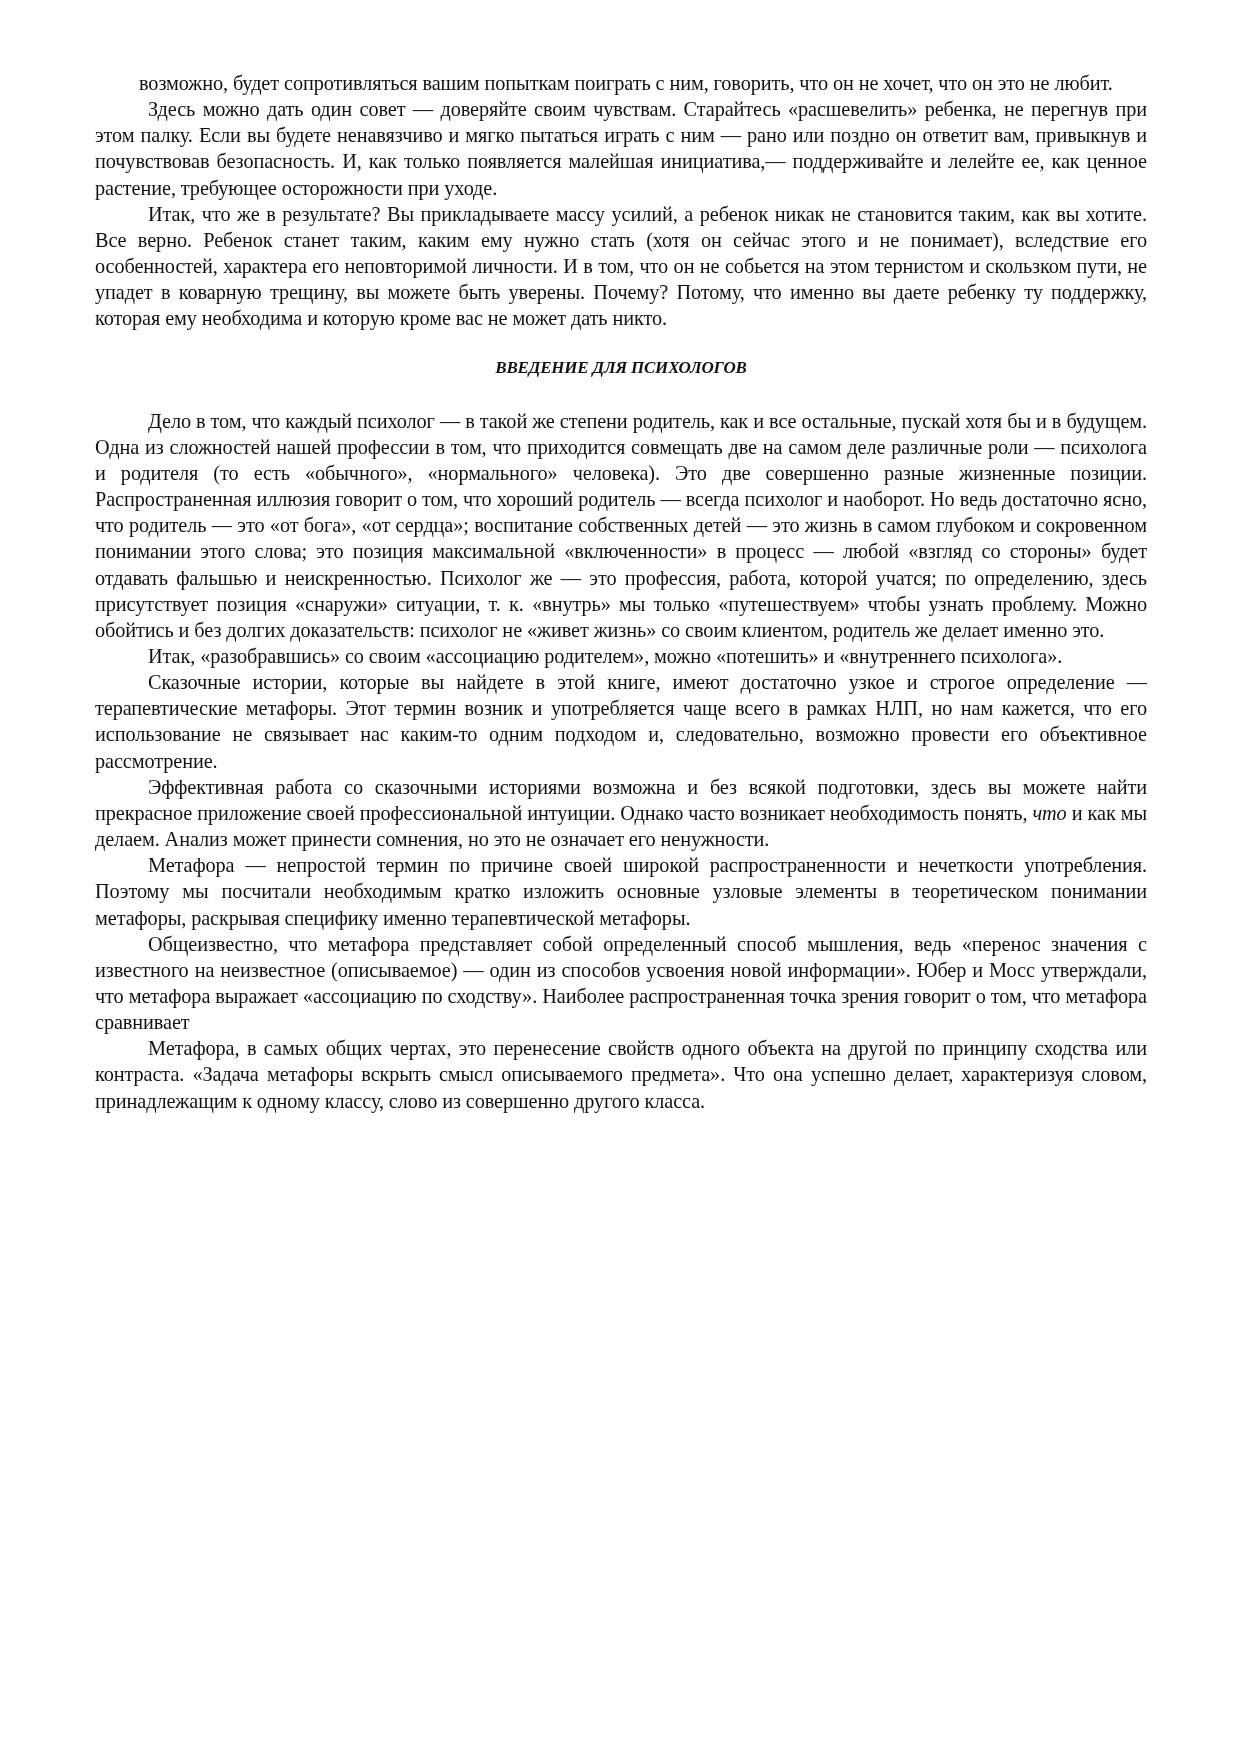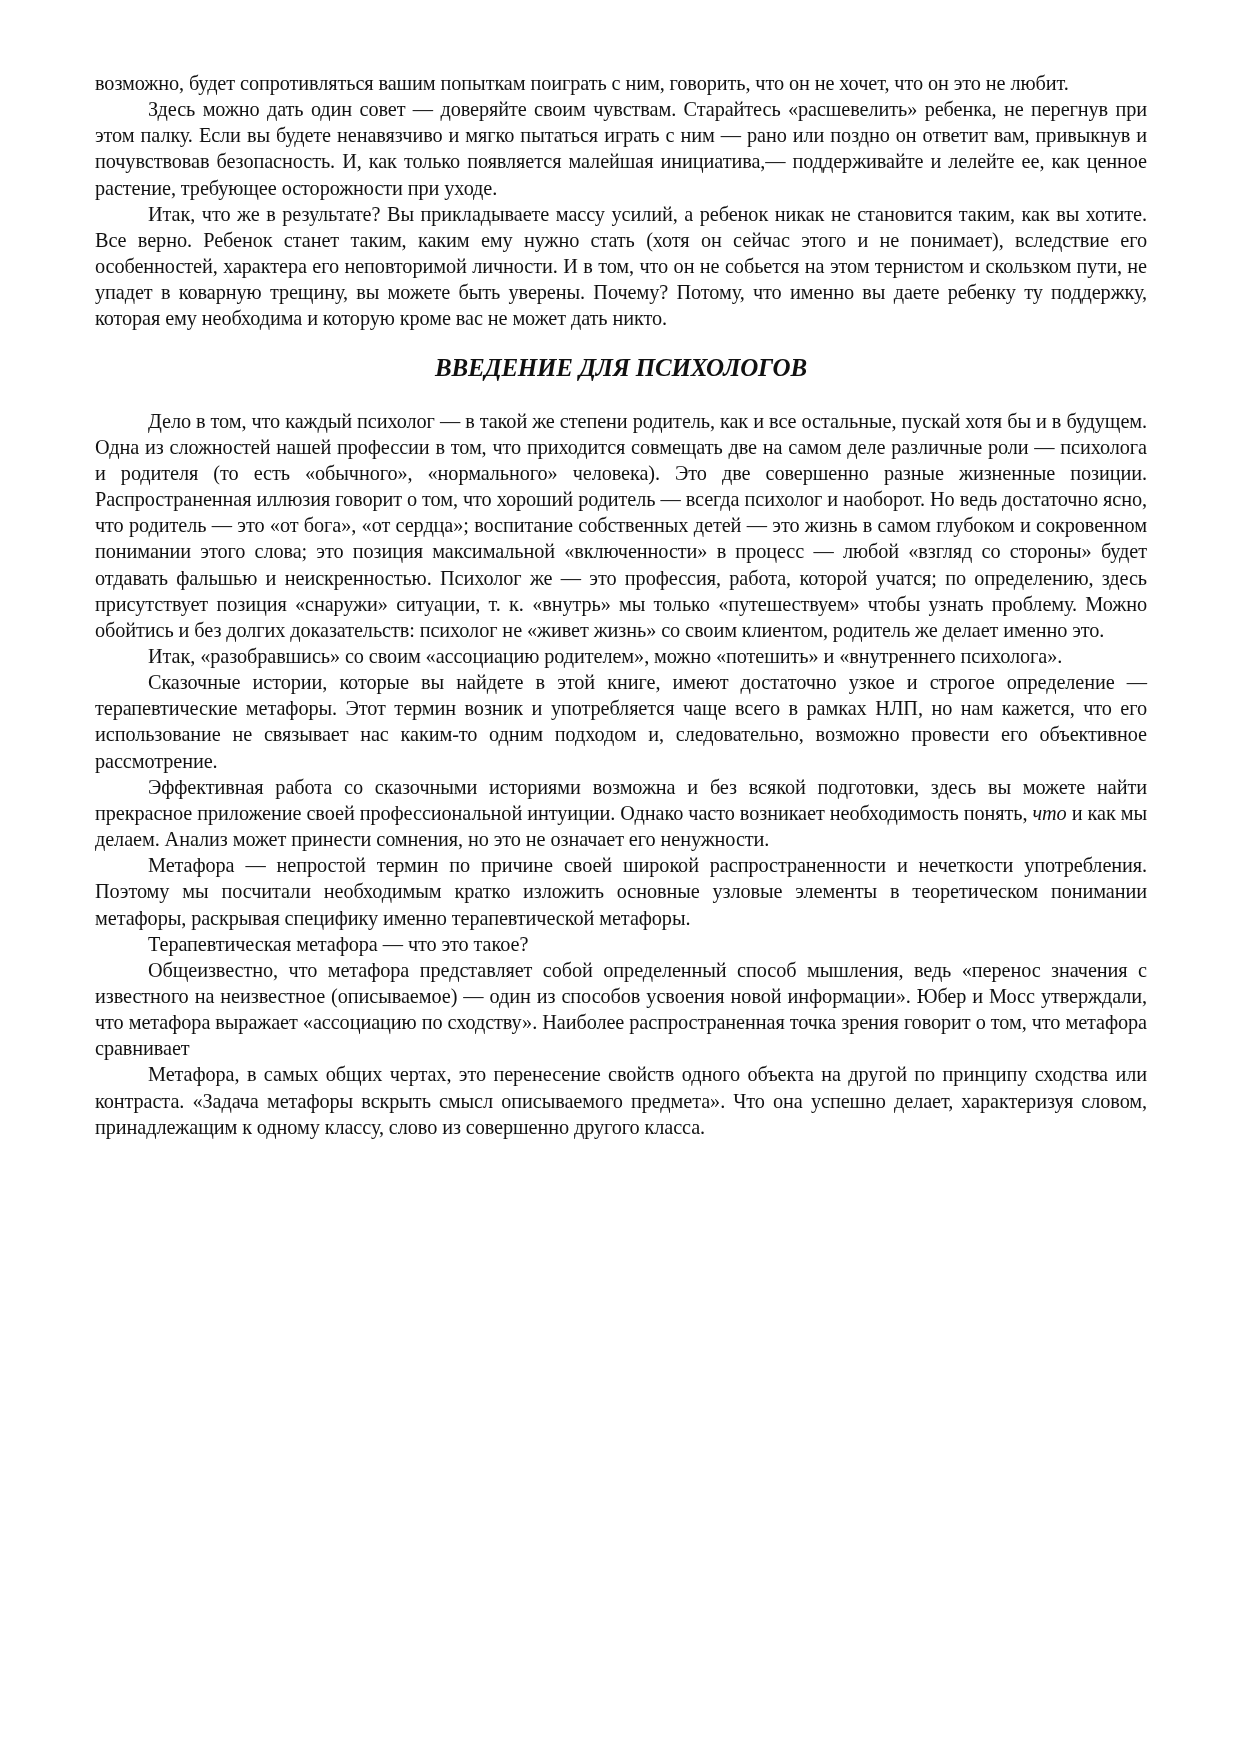--- a/index.html
+++ b/index.html
@@ -24,27 +24,28 @@
   .para {
     margin: 0;
     font-size: 20.3px;
     line-height: 26.15px;
     text-align: justify;
     text-indent: 53px;
     letter-spacing: -0.1px;
   }
   .para.noindent {
     text-indent: 0;
+    margin-left: 44px;
   }
   .heading {
     margin: 0;
     text-align: center;
     font-weight: bold;
     font-style: italic;
-    font-size: 25px;
+    font-size: 17px;
     line-height: 26px;
     padding-top: 23px;
     padding-bottom: 27px;
     letter-spacing: -0.2px;
   }
   .it {
     font-style: italic;
   }
 </style>
 </head>
@@ -56,17 +57,16 @@
   <p class="para">Здесь можно дать один совет — доверяйте своим чувствам. Старайтесь «расшевелить» ребенка, не перегнув при этом палку. Если вы будете ненавязчиво и мягко пытаться играть с ним — рано или поздно он ответит вам, привыкнув и почувствовав безопасность. И, как только появляется малейшая инициатива,— поддерживайте и лелейте ее, как ценное растение, требующее осторожности при уходе.</p>
   <p class="para">Итак, что же в результате? Вы прикладываете массу усилий, а ребенок никак не становится таким, как вы хотите. Все верно. Ребенок станет таким, каким ему нужно стать (хотя он сейчас этого и не понимает), вследствие его особенностей, характера его неповторимой личности. И в том, что он не собьется на этом тернистом и скользком пути, не упадет в коварную трещину, вы можете быть уверены. Почему? Потому, что именно вы даете ребенку ту поддержку, которая ему необходима и которую кроме вас не может дать никто.</p>
 
   <h2 class="heading">ВВЕДЕНИЕ ДЛЯ ПСИХОЛОГОВ</h2>
 
   <p class="para">Дело в том, что каждый психолог — в такой же степени родитель, как и все остальные, пускай хотя бы и в будущем. Одна из сложностей нашей профессии в том, что приходится совмещать две на самом деле различные роли — психолога и родителя (то есть «обычного», «нормального» человека). Это две совершенно разные жизненные позиции. Распространенная иллюзия говорит о том, что хороший родитель — всегда психолог и наоборот. Но ведь достаточно ясно, что родитель — это «от бога», «от сердца»; воспитание собственных детей — это жизнь в самом глубоком и сокровенном понимании этого слова; это позиция максимальной «включенности» в процесс — любой «взгляд со стороны» будет отдавать фальшью и неискренностью. Психолог же — это профессия, работа, которой учатся; по определению, здесь присутствует позиция «снаружи» ситуации, т. к. «внутрь» мы только «путешествуем» чтобы узнать проблему. Можно обойтись и без долгих доказательств: психолог не «живет жизнь» со своим клиентом, родитель же делает именно это.</p>
   <p class="para">Итак, «разобравшись» со своим «ассоциацию родителем», можно «потешить» и «внутреннего психолога».</p>
   <p class="para">Сказочные истории, которые вы найдете в этой книге, имеют достаточно узкое и строгое определение — терапевтические метафоры. Этот термин возник и употребляется чаще всего в рамках НЛП, но нам кажется, что его использование не связывает нас каким-то одним подходом и, следовательно, возможно провести его объективное рассмотрение.</p>
   <p class="para"><span>Эффективная работа со сказочными историями возможна и без всякой подготовки, здесь вы можете найти прекрасное приложение своей профессиональной интуиции. Однако часто возникает необходимость понять, </span><span class="it">что</span><span> и как мы делаем. Анализ может принести сомнения, но это не означает его ненужности.</span></p>
   <p class="para">Метафора — непростой термин по причине своей широкой распространенности и нечеткости употребления. Поэтому мы посчитали необходимым кратко изложить основные узловые элементы в теоретическом понимании метафоры, раскрывая специфику именно терапевтической метафоры.</p>
-  <p class="para">Терапевтическая метафора — что это такое?</p>
   <p class="para">Общеизвестно, что метафора представляет собой определенный способ мышления, ведь «перенос значения с известного на неизвестное (описываемое) — один из способов усвоения новой информации». Юбер и Мосс утверждали, что метафора выражает «ассоциацию по сходству». Наиболее распространенная точка зрения говорит о том, что метафора сравнивает</p>
   <p class="para">Метафора, в самых общих чертах, это перенесение свойств одного объекта на другой по принципу сходства или контраста. «Задача метафоры вскрыть смысл описываемого предмета». Что она успешно делает, характеризуя словом, принадлежащим к одному классу, слово из совершенно другого класса.</p>
 
 </div>
 
 </body></html>

